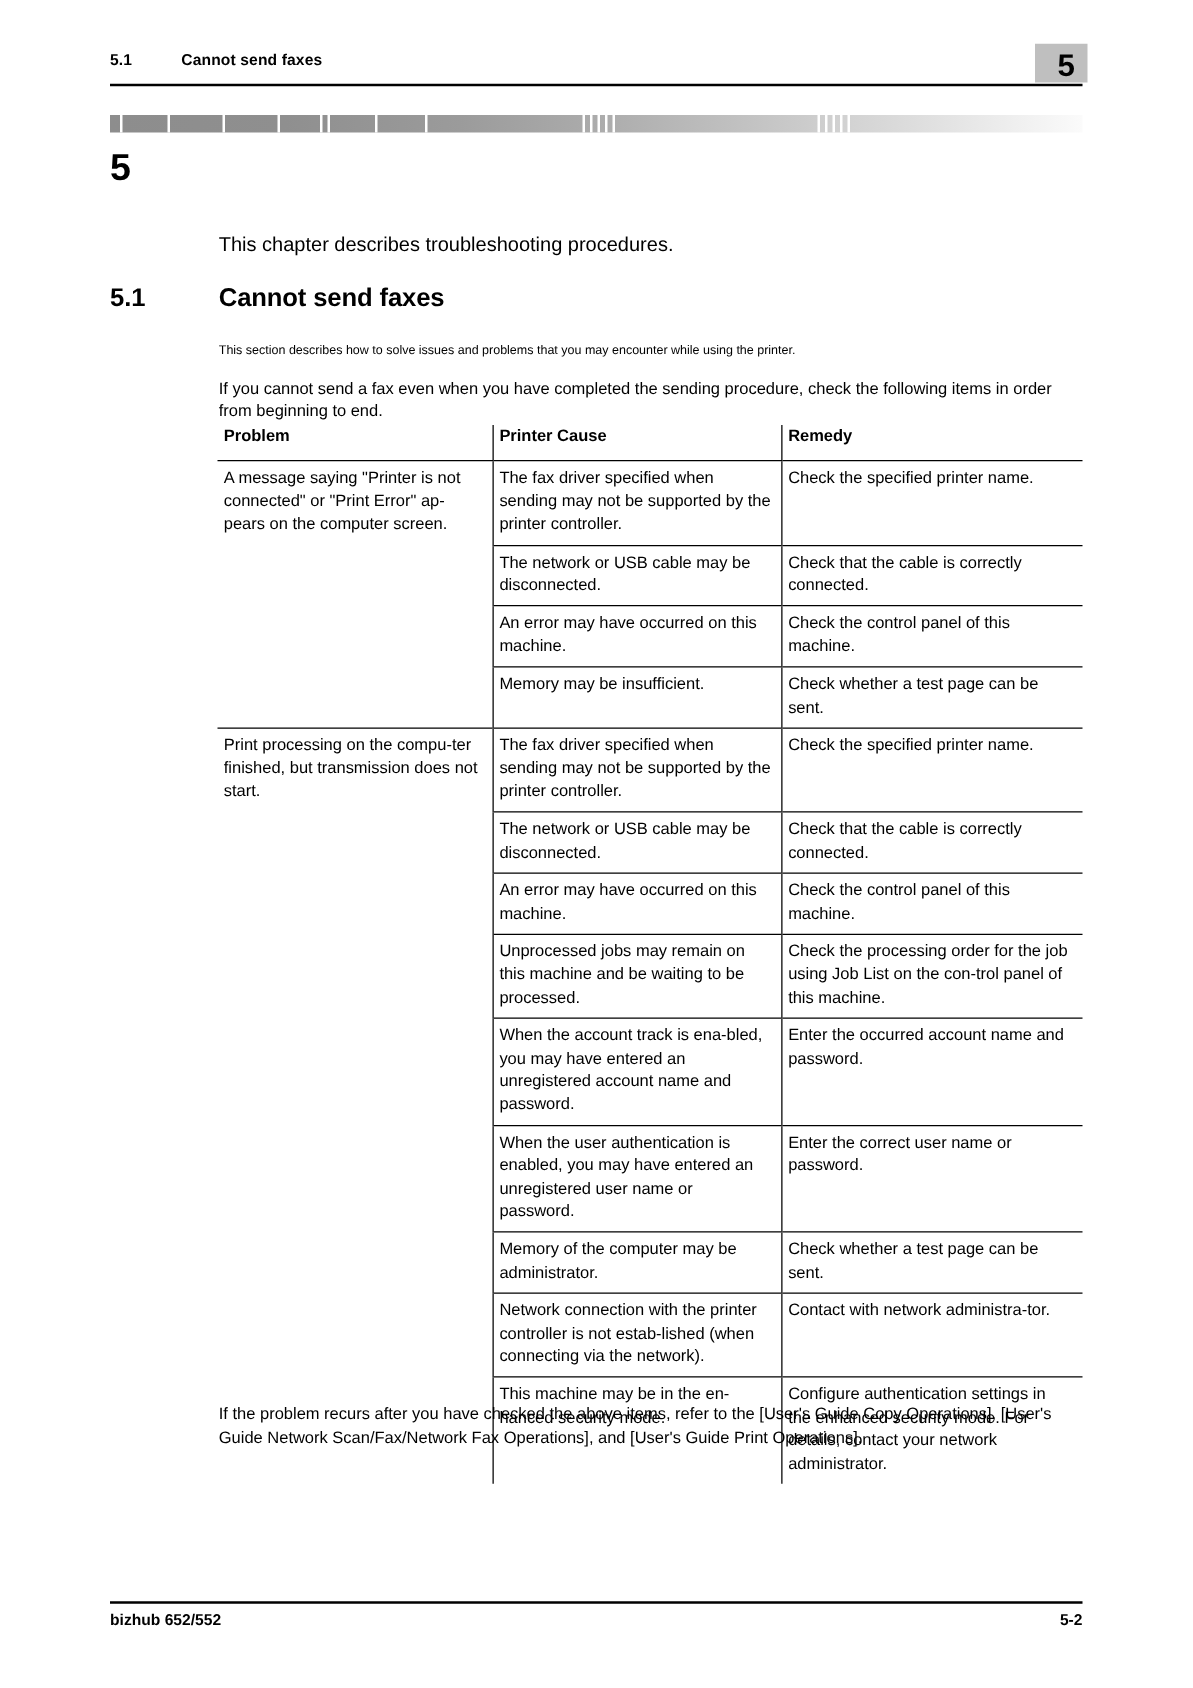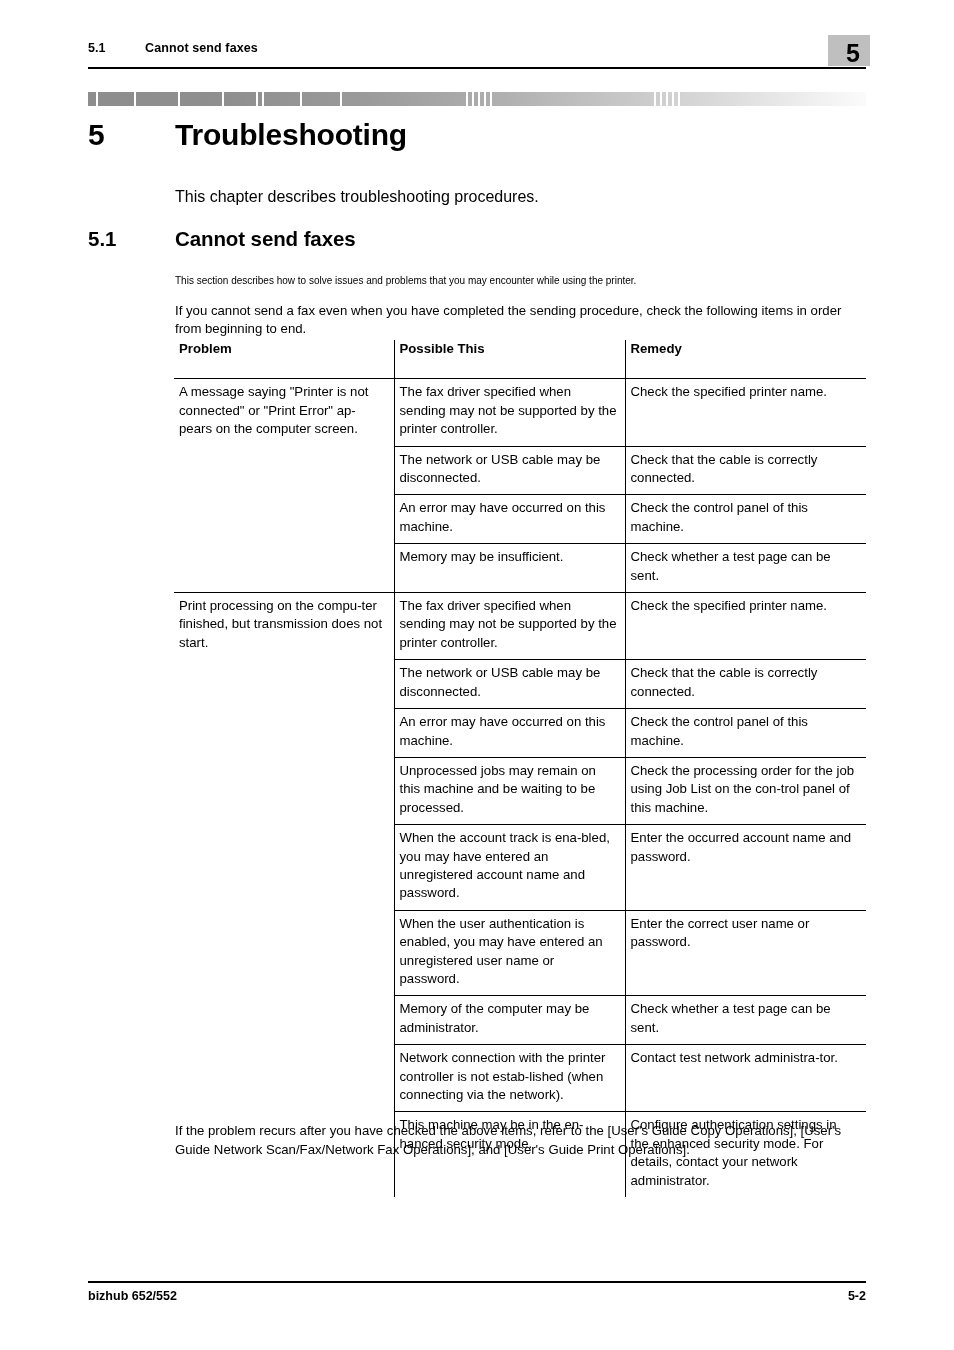--- a/index.html
+++ b/index.html
@@ -187,21 +187,21 @@
 
   .tbl th, .tbl td {
     vertical-align: top;
     font-size: 13.2px;
     line-height: 18.4px;
     padding: 4px 8px 7px 5px;
     text-align: left;
   }
   .tbl th {
     font-weight: bold;
-    padding-bottom: 20px;
+    padding-bottom: 10px;
     padding-top: 0px;
   }
   .hdr-row th {
     border-bottom: 1.6px solid #000;
   }
   
   .vl { border-left: 1.2px solid #000; }
   
   .hr-top { border-top: 1.2px solid #000; }
   
@@ -279,21 +279,20 @@
   <span class="deco-tick" style="left:402px"></span>
   <span class="deco-tick" style="left:566px"></span>
   <span class="deco-tick" style="left:572px"></span>
   <span class="deco-tick" style="left:578px"></span>
   <span class="deco-tick" style="left:584px"></span>
   <span class="deco-tick" style="left:590px"></span>
 </div>
 
 <div class="chapter-title-row">
   <span class="chapter-num">5</span>
-  <span class="chapter-name">Troubleshooting</span>
 </div>
 
 <p class="intro-para">This chapter describes troubleshooting procedures.</p>
 
 <div class="section-head">
   <span class="section-num">5.1</span>
   <span class="section-name">Cannot send faxes</span>
 </div>
 
 <p class="para-a">This section describes how to solve issues and problems that you may encounter while using the printer.</p>
@@ -302,21 +301,21 @@
 <div class="tbl">
   <table>
     <colgroup>
       <col class="c1">
         <col class="c2">
         <col class="c3">
     </colgroup>
     <thead>
       <tr class="hdr-row">
         <th>Problem</th>
-        <th class="vl">Possible This</th>
+        <th class="vl">Printer Cause</th>
         <th class="vl">Remedy</th>
       </tr>
     </thead>
     <tbody>
 
       <tr>
         <td class="prob-cell tight" rowspan="4">A message saying "Printer is not connected" or "Print Error" ap-pears on the computer screen.</td>
         <td class="vl tight">The fax driver specified when sending may not be supported by the printer controller.</td>
         <td class="vl tight">Check the specified printer name.</td>
       </tr>
@@ -357,21 +356,21 @@
       <tr>
         <td class="vl hr-top">When the user authentication is enabled, you may have entered an unregistered user name or password.</td>
         <td class="vl hr-top">Enter the correct user name or password.</td>
       </tr>
       <tr>
         <td class="vl hr-top">Memory of the computer may be administrator.</td>
         <td class="vl hr-top">Check whether a test page can be sent.</td>
       </tr>
       <tr>
         <td class="vl hr-top">Network connection with the printer controller is not estab-lished (when connecting via the network).</td>
-        <td class="vl hr-top">Contact test network administra-tor.</td>
+        <td class="vl hr-top">Contact with network administra-tor.</td>
       </tr>
       <tr>
         <td class="vl hr-top">This machine may be in the en-hanced security mode.</td>
         <td class="vl hr-top">Configure authentication settings in the enhanced security mode. For details, contact your network administrator.</td>
       </tr>
     </tbody>
   </table>
 </div>
 
 <p class="closing-para">If the problem recurs after you have checked the above items, refer to the [User's Guide Copy Operations], [User's Guide Network Scan/Fax/Network Fax Operations], and [User's Guide Print Operations].</p>

